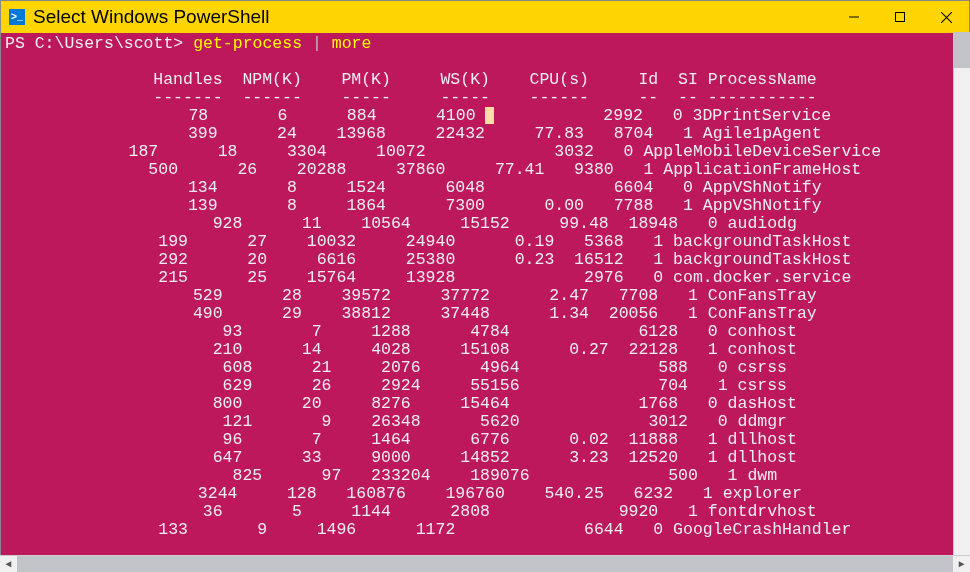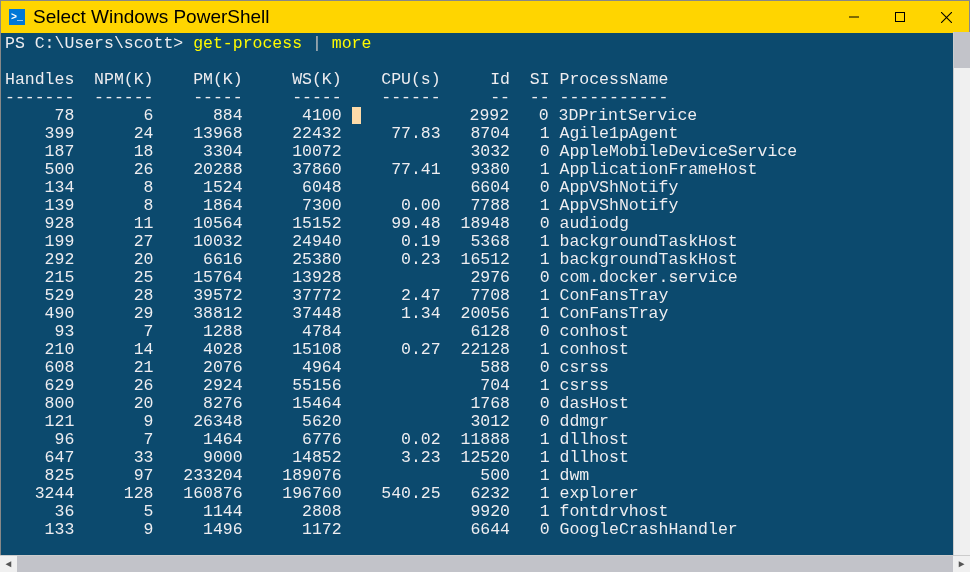--- a/index.html
+++ b/index.html
@@ -52,34 +52,34 @@
       height: 100%;
       display: flex;
       align-items: center;
       justify-content: center;
       font-family: 'Segoe UI', sans-serif;
       color: #000;
       cursor: pointer;
     }
     .console-area {
       flex: 1;
-      background: #0c4a6e;
+      background: #be185d;
       color: #eeedf0;
       font-size: 16.5px;
       line-height: 18px;
       padding: 2px 4px 0 4px;
       overflow: hidden;
       position: relative;
       white-space: pre;
     }
     .prompt-line { white-space: pre; }
     .c-white { color: #eeedf0; }
     .c-yellow { color: #fffb00; }
     .c-gray { color: #c0c0c0; }
-    .header-row, .divider-row, .data-row { white-space: pre; }
+    .header-row, .divider-row, .data-row { white-space: pre; text-align: center; }
     .cursor-block {
       display: inline-block;
       width: 9px;
       height: 17px;
       background: #fedba9;
       vertical-align: text-bottom;
       margin-bottom: 1px;
     }
     .vscroll {
       position: absolute;

